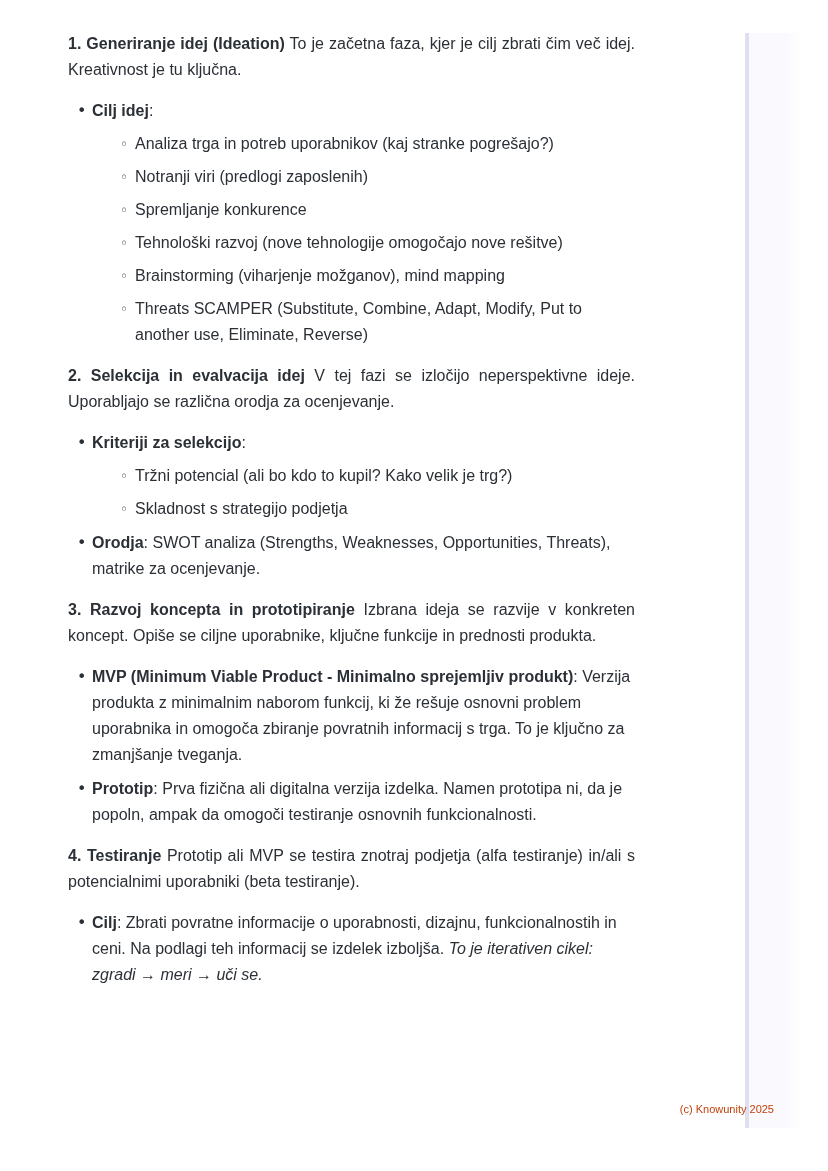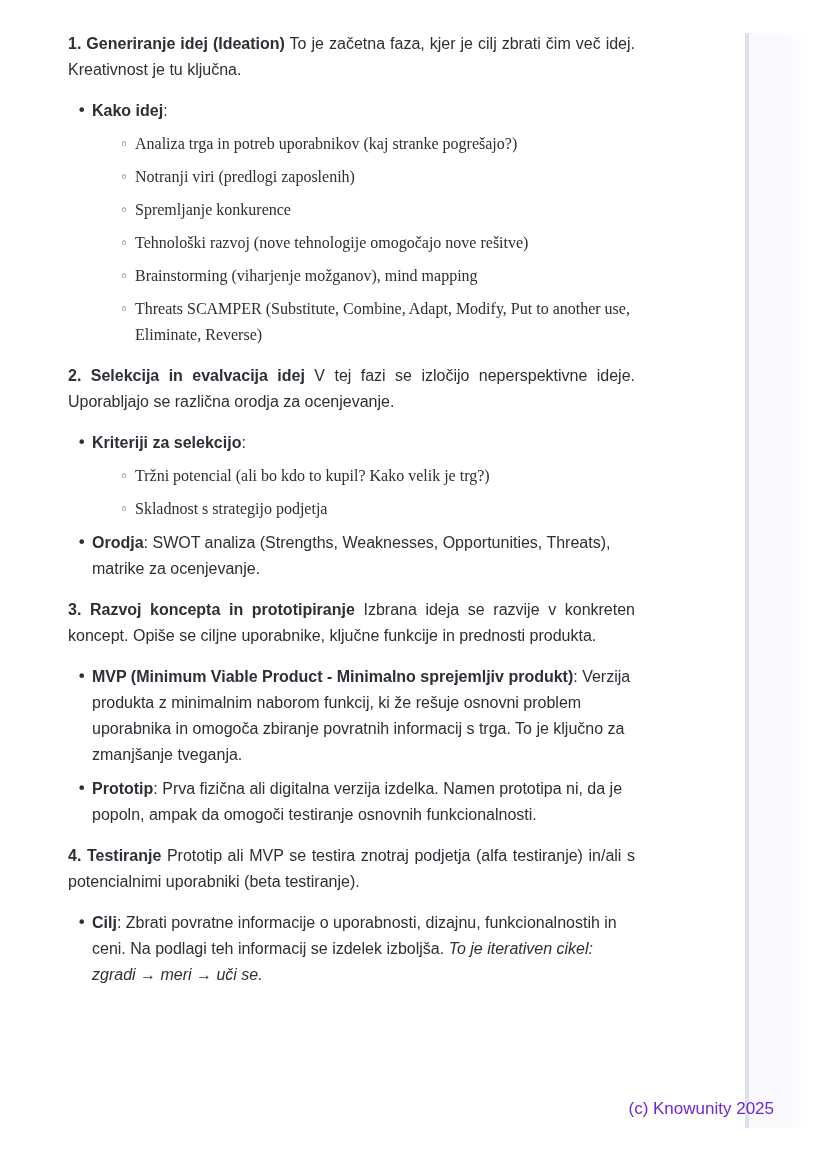--- a/index.html
+++ b/index.html
@@ -51,21 +51,20 @@
   }
   ul.l2 {
     list-style: none;
     margin: 5px 0 0 0;
     padding: 0;
   }
   ul.l2 > li {
     position: relative;
     padding-left: 43px;
     margin: 7px 0;
-    font-family: Liberation Serif, serif;
   }
   ul.l2 > li::before {
     content: "\25E6";
     position: absolute;
     left: 28px;
     top: 0;
     font-size: 14px;
     font-family: "DejaVu Sans", sans-serif;
   }
   em.tail { font-style: italic; }
@@ -78,38 +77,38 @@
     background: linear-gradient(90deg,
       #dfdff2 0px, #dfdff2 4px,
       #faf9fe 4px, #faf9fe 42px,
       #ffffff 57px);
     z-index: 1;
   }
   .footer {
     position: absolute;
     top: 1101px;
     right: 54px;
-    font-size: 17px;
+    font-size: 11px;
     line-height: 16px;
-    color: #6d28d9;
+    color: #c2410c;
     z-index: 2;
   }
 </style>
 </head>
 <body>
 
 <div class="page">
 
   <div class="content">
 
     <section>
       <p class="lead"><strong>1. Generiranje idej (Ideation)</strong> <span>To je začetna faza, kjer je cilj zbrati čim več idej. Kreativnost je tu ključna.</span></p>
       <ul class="l1">
         <li>
-          <strong>Kako idej</strong><span>:</span>
+          <strong>Cilj idej</strong><span>:</span>
           <ul class="l2">
             <li>Analiza trga in potreb uporabnikov (kaj stranke pogrešajo?)</li>
             <li>Notranji viri (predlogi zaposlenih)</li>
             <li>Spremljanje konkurence</li>
             <li>Tehnološki razvoj (nove tehnologije omogočajo nove rešitve)</li>
             <li>Brainstorming (viharjenje možganov), mind mapping</li>
             <li>Threats SCAMPER (Substitute, Combine, Adapt, Modify, Put to another use, Eliminate, Reverse)</li>
           </ul>
         </li>
       </ul>

